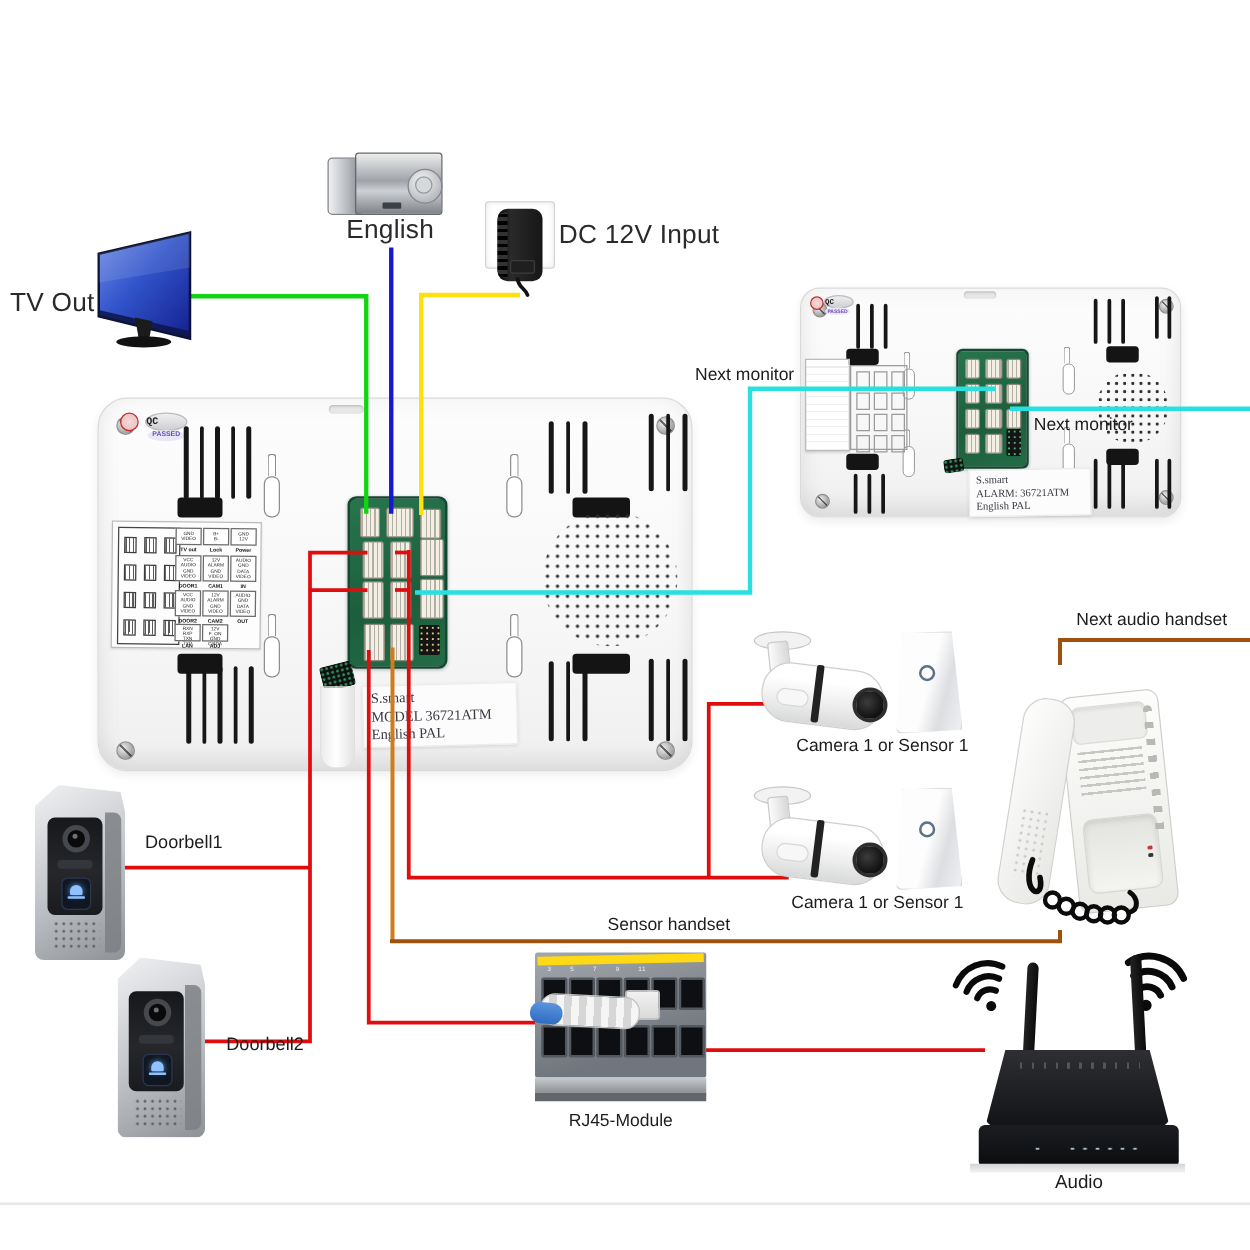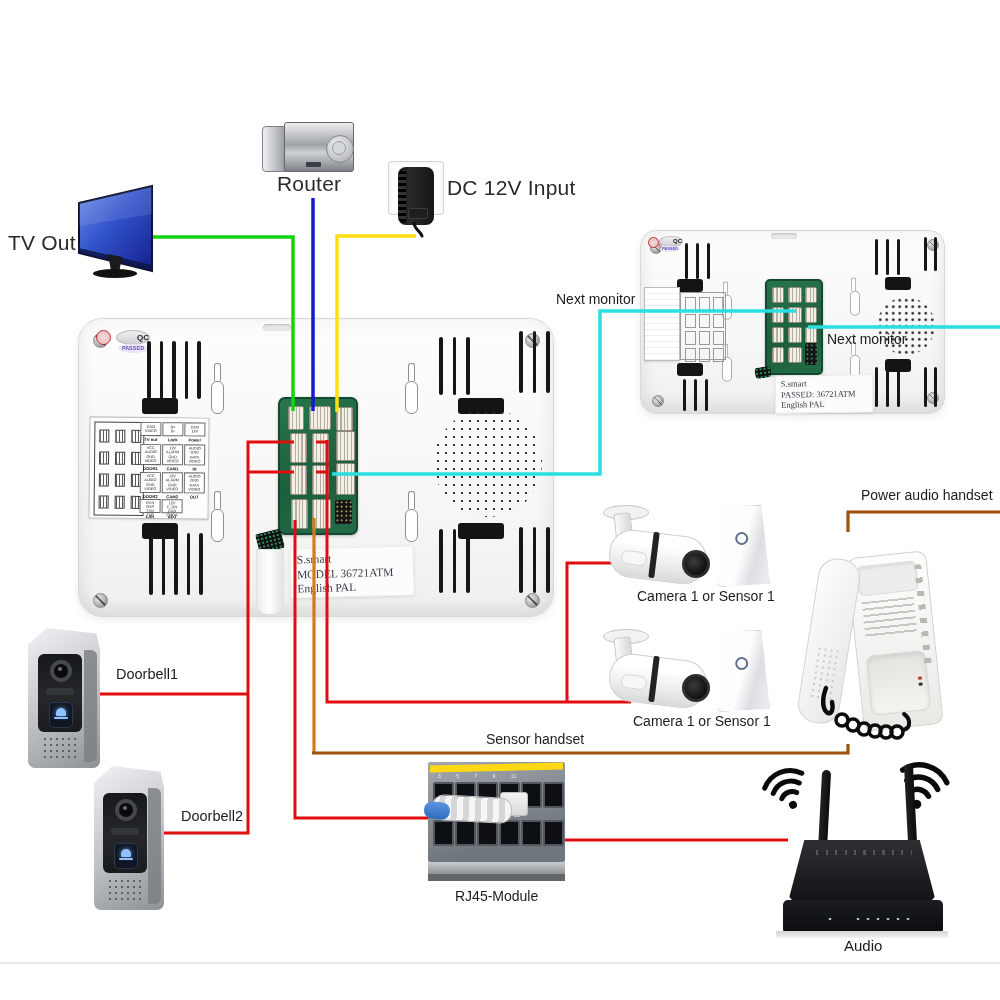--- a/index.html
+++ b/index.html
@@ -21,21 +21,21 @@
   .bar{position:absolute;background:#141414;border-radius:3px;}
   .keyhole{position:absolute;}
   .kh-stem{margin:0 auto;width:5px;height:17px;border:1.3px solid #8f8f8f;border-bottom:none;
            border-radius:3px 3px 0 0;background:#fff;}
   .kh-body{width:11px;height:31px;border:1.3px solid #8f8f8f;border-radius:6px;background:#fff;}
   .speaker{position:absolute;border-radius:50%;
            background-image:radial-gradient(#2e2e2e 1.1px,transparent 1.5px);}
   .notch{position:absolute;background:#e7e7e7;border-radius:4px;box-shadow:inset 0 1px 2px rgba(0,0,0,.2);}
   .qc-dot{position:absolute;border-radius:50%;border:1.5px solid #c03030;background:radial-gradient(#f3dada,#e9baba);}
   .qc-oval{position:absolute;border-radius:50%;background:linear-gradient(180deg,#efefef,#cfcfd4);
-           border:1px solid #b9b9c2;color:#222;font-weight:bold;text-align:right;}
+           border:1px solid #b9b9c2;color:#222;font-weight:bold;text-align:left;font-family:Liberation Mono, monospace;}
   .qc-passed{position:absolute;border-radius:50%;background:#e9e6f5;color:#6a4fb8;text-align:center;font-weight:bold;}
   
   .sticker{position:absolute;background:#fdfdfd;border:1px solid #bcbcbc;box-shadow:0 1px 2px rgba(0,0,0,.12);}
   .iconbox{position:absolute;border:1.2px solid #444;display:grid;grid-template-columns:repeat(3,1fr);
            gap:4px 6px;padding:4px;}
   .pic{width:8px;height:11px;border:1px solid #3d3d3d;justify-self:center;align-self:center;
        background:repeating-linear-gradient(90deg,#5a5a5a 0 1px,transparent 1px 3px);}
   .pcell{position:absolute;width:21px;text-align:center;}
   .ppins{border:1px solid #6b6b6b;background:#fff;font-size:3.8px;line-height:1.12;color:#222;
          display:flex;align-items:center;justify-content:center;padding:.5px;word-spacing:21px;flex-wrap:wrap;}
@@ -380,21 +380,21 @@
       <div class="conn" style="left:21px;top:46px;width:12px;height:14px;"></div>
       <div class="conn" style="left:38px;top:46px;width:10px;height:14px;"></div>
       <div class="conn" style="left:5px;top:66px;width:10px;height:14px;"></div>
       <div class="conn" style="left:21px;top:66px;width:12px;height:14px;"></div>
       <div class="hdr" style="left:38px;top:62px;width:12px;height:22px;background-image:radial-gradient(#49b07a .8px,transparent 1px);"></div>
     </div>
     <div class="clip" style="left:114px;top:136px;width:16px;height:11px;transform:rotate(-8deg);"></div>
 
     <div class="smartlabel" style="left:134px;top:144px;width:86px;height:32px;transform:rotate(-1deg);font-size:8.5px;line-height:10.5px;padding:2px 5px;">
       <div>S.smart</div>
-      <div>PASSED: 36721ATM</div>
+      <div>ALARM: 36721ATM</div>
       <div>English PAL</div>
     </div>
   </div>
 
   <svg class="wires" width="1000" height="1000" viewBox="0 0 1000 1000">
     <polyline points="152,237 293,237 293,411" fill="none" stroke-width="3.5" stroke="#12d412"></polyline>
     <polyline points="313,198 313,411" fill="none" stroke-width="3.5" stroke="#1717cf"></polyline>
     <polyline points="416,236 337,236 337,412" fill="none" stroke-width="3.5" stroke="#ffdf10"></polyline>
     <polyline points="332,474 600,474 600,311 796,311" fill="none" stroke-width="3.5" stroke="#2adfdf"></polyline>
     <polyline points="808,327 1000,327" fill="none" stroke-width="3.5" stroke="#2adfdf"></polyline>
@@ -562,27 +562,27 @@
       <div class="rt-vents" style="left:28px;top:10px;width:96px;"></div>
     </div>
     <div class="rt-front" style="left:25px;top:148px;width:160px;height:34px;">
       <div class="rt-leds" style="left:70px;top:16px;width:62px;height:8px;"></div>
       <div class="rt-leds" style="left:42px;top:16px;width:10px;height:8px;"></div>
     </div>
     <div class="rt-shadow" style="left:18px;top:179px;width:172px;height:7px;"></div>
   </div>
 
   <div class="lbl lbl-big" style="left:8px;top:231px;">TV Out</div>
-  <div class="lbl lbl-big" style="left:277px;top:172px;">Router</div>
+  <div class="lbl lbl-big" style="left:277px;top:172px;">English</div>
   <div class="lbl lbl-big" style="left:447px;top:176px;">DC 12V Input</div>
   <div class="lbl" style="left:556px;top:291px;">Next monitor</div>
   <div class="lbl" style="left:827px;top:331px;">Next monitor</div>
-  <div class="lbl" style="left:861px;top:487px;">Power audio handset</div>
+  <div class="lbl" style="left:861px;top:487px;">Next audio handset</div>
   <div class="lbl" style="left:637px;top:588px;">Camera 1 or Sensor 1</div>
   <div class="lbl" style="left:633px;top:713px;">Camera 1 or Sensor 1</div>
   <div class="lbl" style="left:486px;top:731px;">Sensor handset</div>
   <div class="lbl" style="left:116px;top:666px;font-size:14.5px;">Doorbell1</div>
-  <div class="lbl" style="left:181px;top:808px;font-size:14.5px;text-align:right;">Doorbell2</div>
+  <div class="lbl" style="left:181px;top:828px;font-size:14.5px;text-align:right;">Doorbell2</div>
   <div class="lbl" style="left:455px;top:888px;">RJ45-Module</div>
   <div class="lbl" style="left:844px;top:937px;font-size:15px;">Audio</div>
 
   <div class="bottomline"></div>
 </div>
 
 </body></html>

